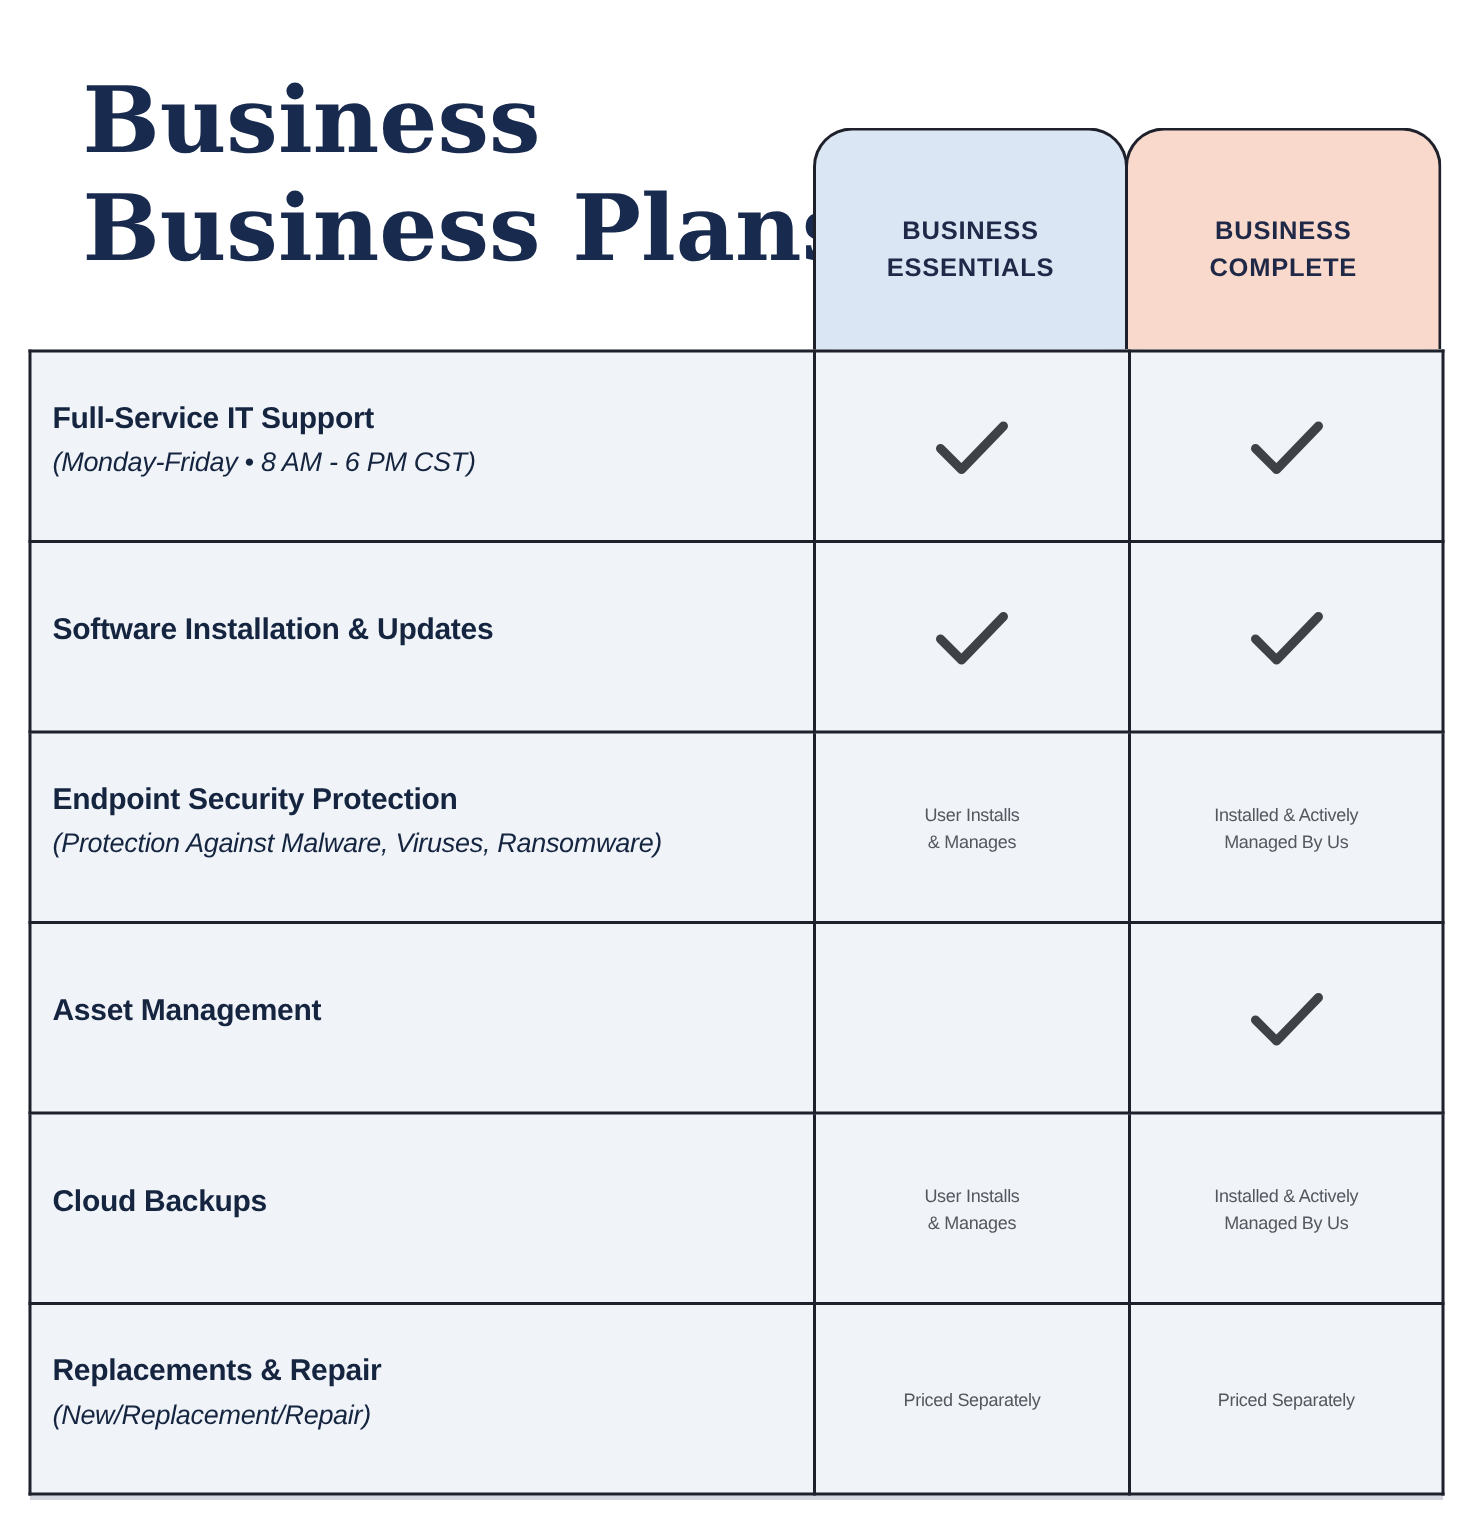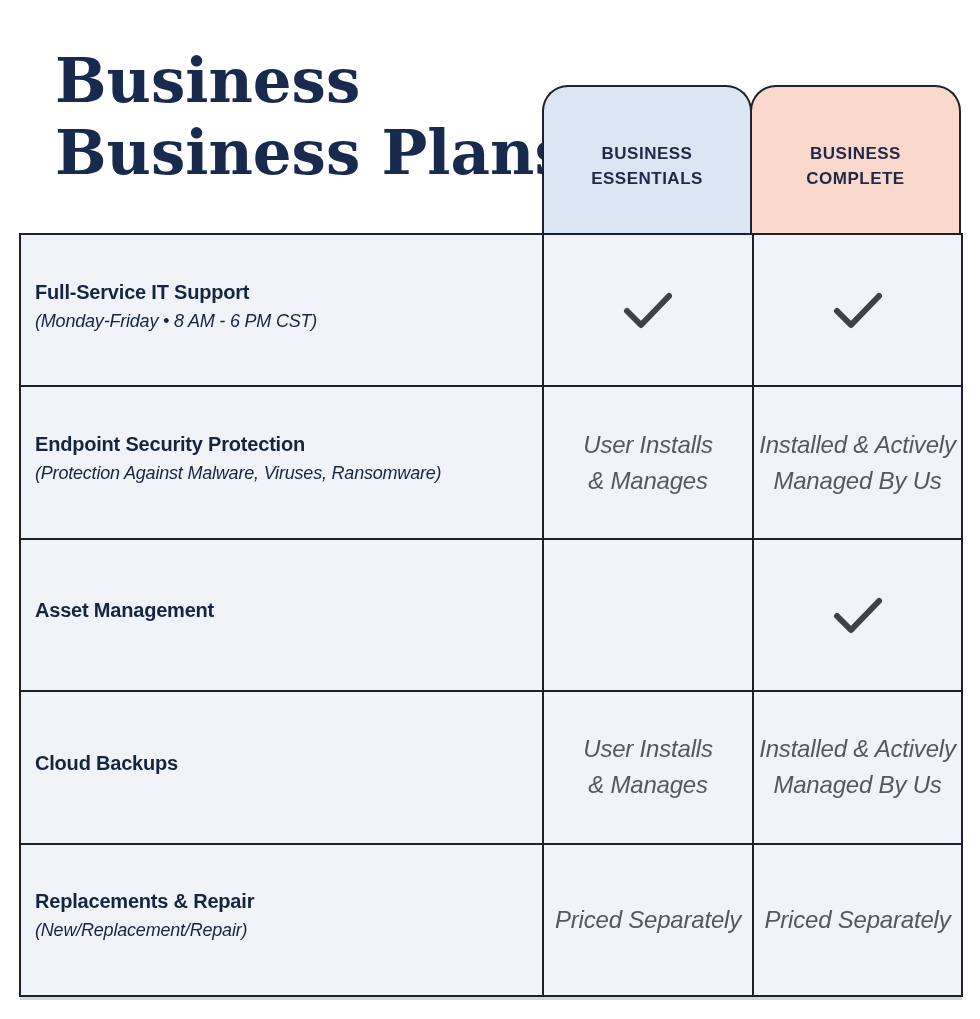--- a/index.html
+++ b/index.html
@@ -59,21 +59,21 @@
   .feature-name{
     font-size:20px;font-weight:700;letter-spacing:-.2px;
     color:var(--feature-text);line-height:1.25;
   }
   .feature-sub{
     font-size:18px;font-style:italic;font-weight:400;
     color:var(--feature-text);line-height:1.3;margin-top:5px;letter-spacing:-.2px;
   }
   td.plan-cell{text-align:center;padding:4px;}
   .cell-note{
-    font-style:italic;font-size:24px;color:var(--note-text);
+    font-size:12px;color:var(--note-text);
     line-height:1.5;white-space:pre-line;letter-spacing:-.2px;
   }
   .check svg{display:inline-block;vertical-align:middle;}
 </style>
 </head>
 <body>
 
 <div class="page">
 
   <div class="page-title">
@@ -101,20 +101,32 @@
     </td>
     <td class="plan-cell"><span class="check"><svg width="52" height="38" viewBox="0 0 52 38">
                 <polyline points="5,20 19,34 47,5" fill="none" stroke="#3e4145" stroke-width="6" stroke-linecap="round" stroke-linejoin="round"></polyline>
               </svg></span></td>
     <td class="plan-cell"><span class="check"><svg width="52" height="38" viewBox="0 0 52 38">
                 <polyline points="5,20 19,34 47,5" fill="none" stroke="#3e4145" stroke-width="6" stroke-linecap="round" stroke-linejoin="round"></polyline>
               </svg></span></td>
   </tr>
 
 
+  <tr>
+    <td class="feature-cell">
+      <div class="feature-name">Software Installation &amp; Updates</div>
+
+    </td>
+    <td class="plan-cell"><span class="check"><svg width="52" height="38" viewBox="0 0 52 38">
+                <polyline points="5,20 19,34 47,5" fill="none" stroke="#3e4145" stroke-width="6" stroke-linecap="round" stroke-linejoin="round"></polyline>
+              </svg></span></td>
+    <td class="plan-cell"><span class="check"><svg width="52" height="38" viewBox="0 0 52 38">
+                <polyline points="5,20 19,34 47,5" fill="none" stroke="#3e4145" stroke-width="6" stroke-linecap="round" stroke-linejoin="round"></polyline>
+              </svg></span></td>
+  </tr>
 
   <tr>
     <td class="feature-cell">
       <div class="feature-name">Endpoint Security Protection</div>
       <div class="feature-sub">(Protection Against Malware, Viruses, Ransomware)</div>
     </td>
     <td class="plan-cell">
             <div class="cell-note">User Installs
 &amp; Manages</div>
           </td>

